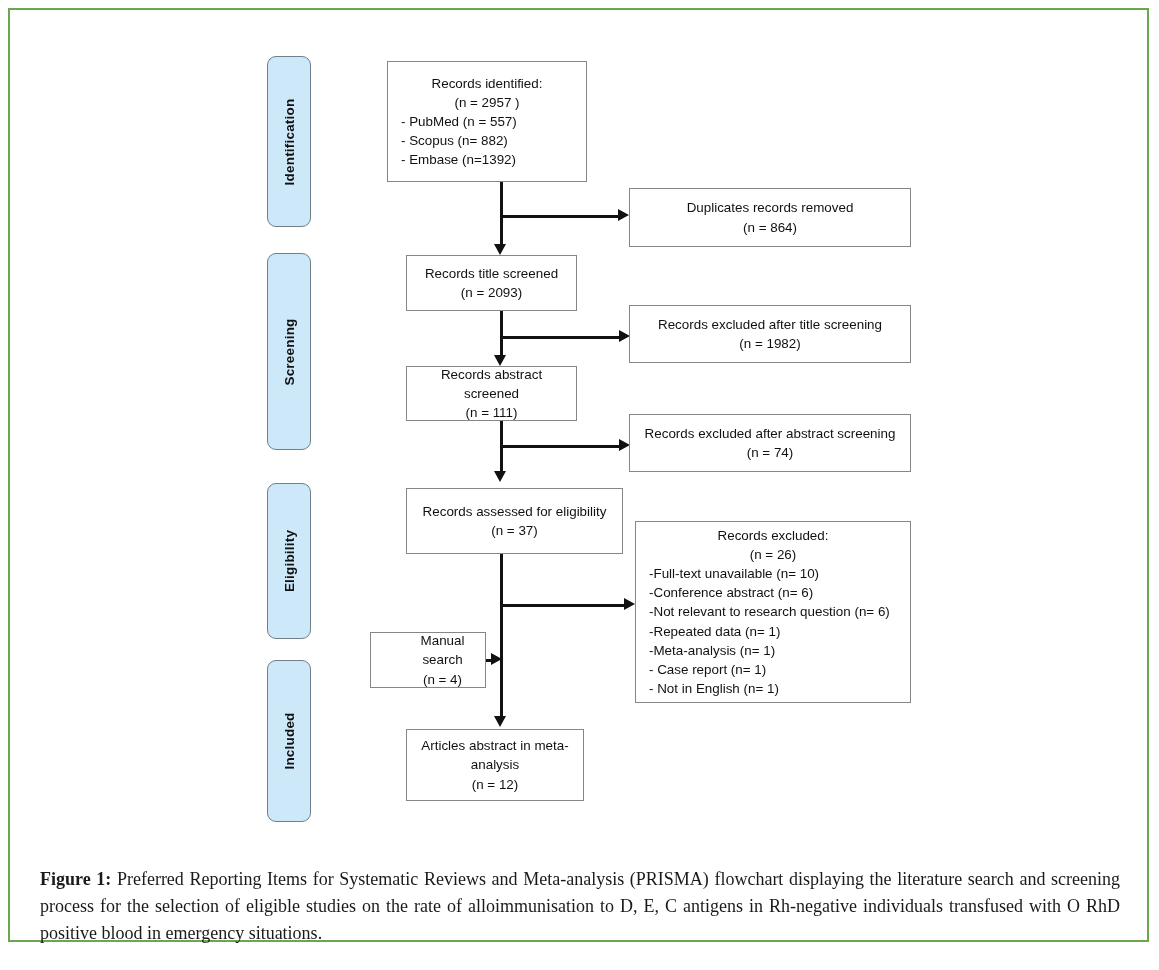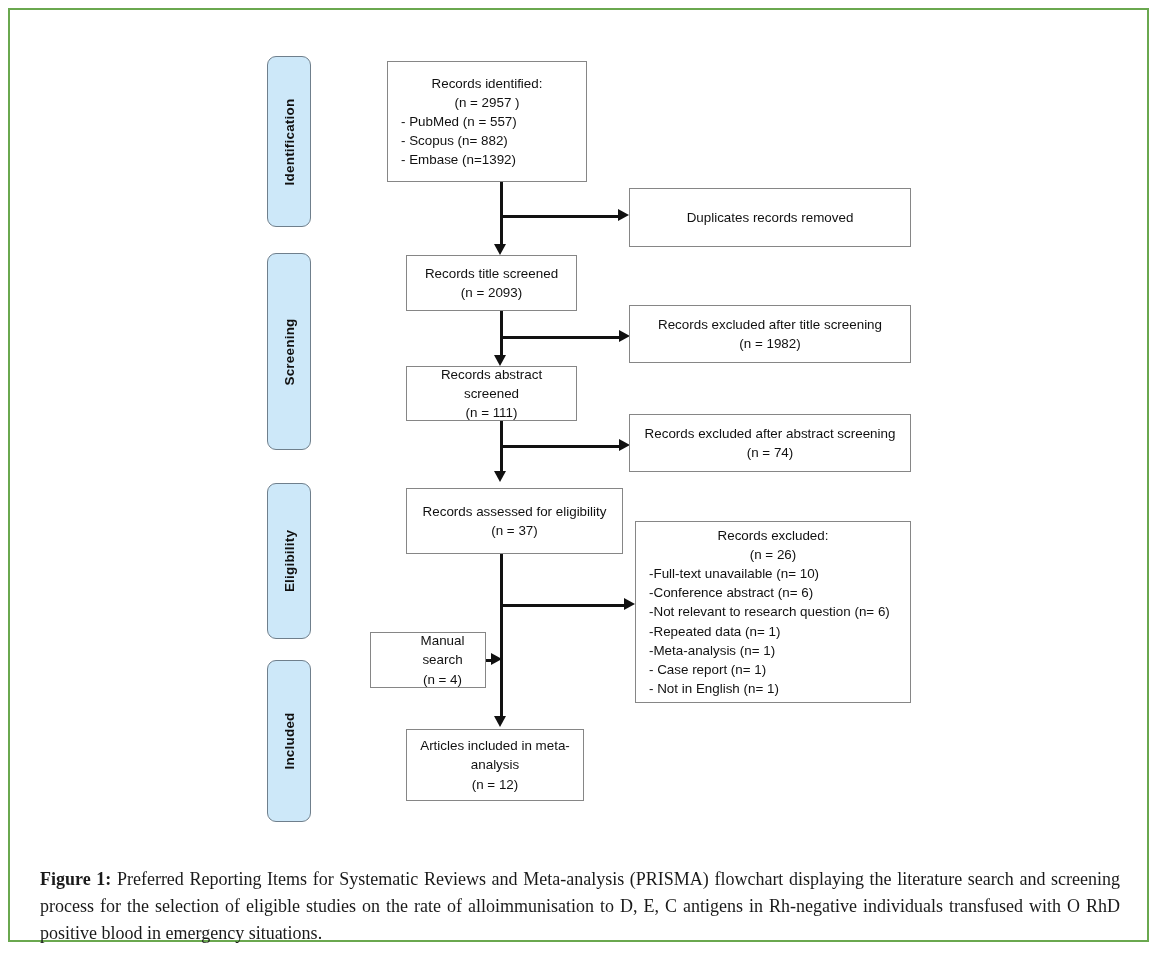--- a/index.html
+++ b/index.html
@@ -67,20 +67,21 @@
     </div>
 
     <div class="vline" style="left:490px;top:172px;height:66px;"></div>
     <div class="arrow-d" style="left:484px;top:234px;"></div>
     <div class="hline" style="left:490px;top:205px;width:119px;"></div>
     <div class="arrow-r" style="left:608px;top:199px;"></div>
 
     <div class="box" style="left:619px;top:178px;width:282px;height:59px;">
       <div class="inner">
         <div class="ctr">Duplicates records removed</div>
+        <div class="ctr">(n = 864)</div>
       </div>
     </div>
 
     <div class="box" style="left:396px;top:245px;width:171px;height:56px;">
       <div class="inner">
         <div class="ctr">Records title screened</div>
         <div class="ctr">(n = 2093)</div>
       </div>
     </div>
 
@@ -145,21 +146,21 @@
         <div class="li">-Not relevant to research question (n= 6)</div>
         <div class="li">-Repeated data (n= 1)</div>
         <div class="li">-Meta-analysis (n= 1)</div>
         <div class="li">- Case report (n= 1)</div>
         <div class="li">- Not in English (n= 1)</div>
       </div>
     </div>
 
     <div class="box" style="left:396px;top:719px;width:178px;height:72px;">
       <div class="inner">
-        <div class="ctr">Articles included in meta-</div>
+        <div class="ctr">Articles abstract in meta-</div>
         <div class="ctr">analysis</div>
         <div class="ctr">(n = 12)</div>
       </div>
     </div>
 
   </div>
 
   <div class="caption">
     <b>Figure 1:</b><span> Preferred Reporting Items for Systematic Reviews and Meta-analysis (PRISMA) flowchart displaying the literature search and screening process for the selection of eligible studies on the rate of alloimmunisation to D, E, C antigens in Rh-negative individuals transfused with O RhD positive blood in emergency situations.</span>
   </div>

